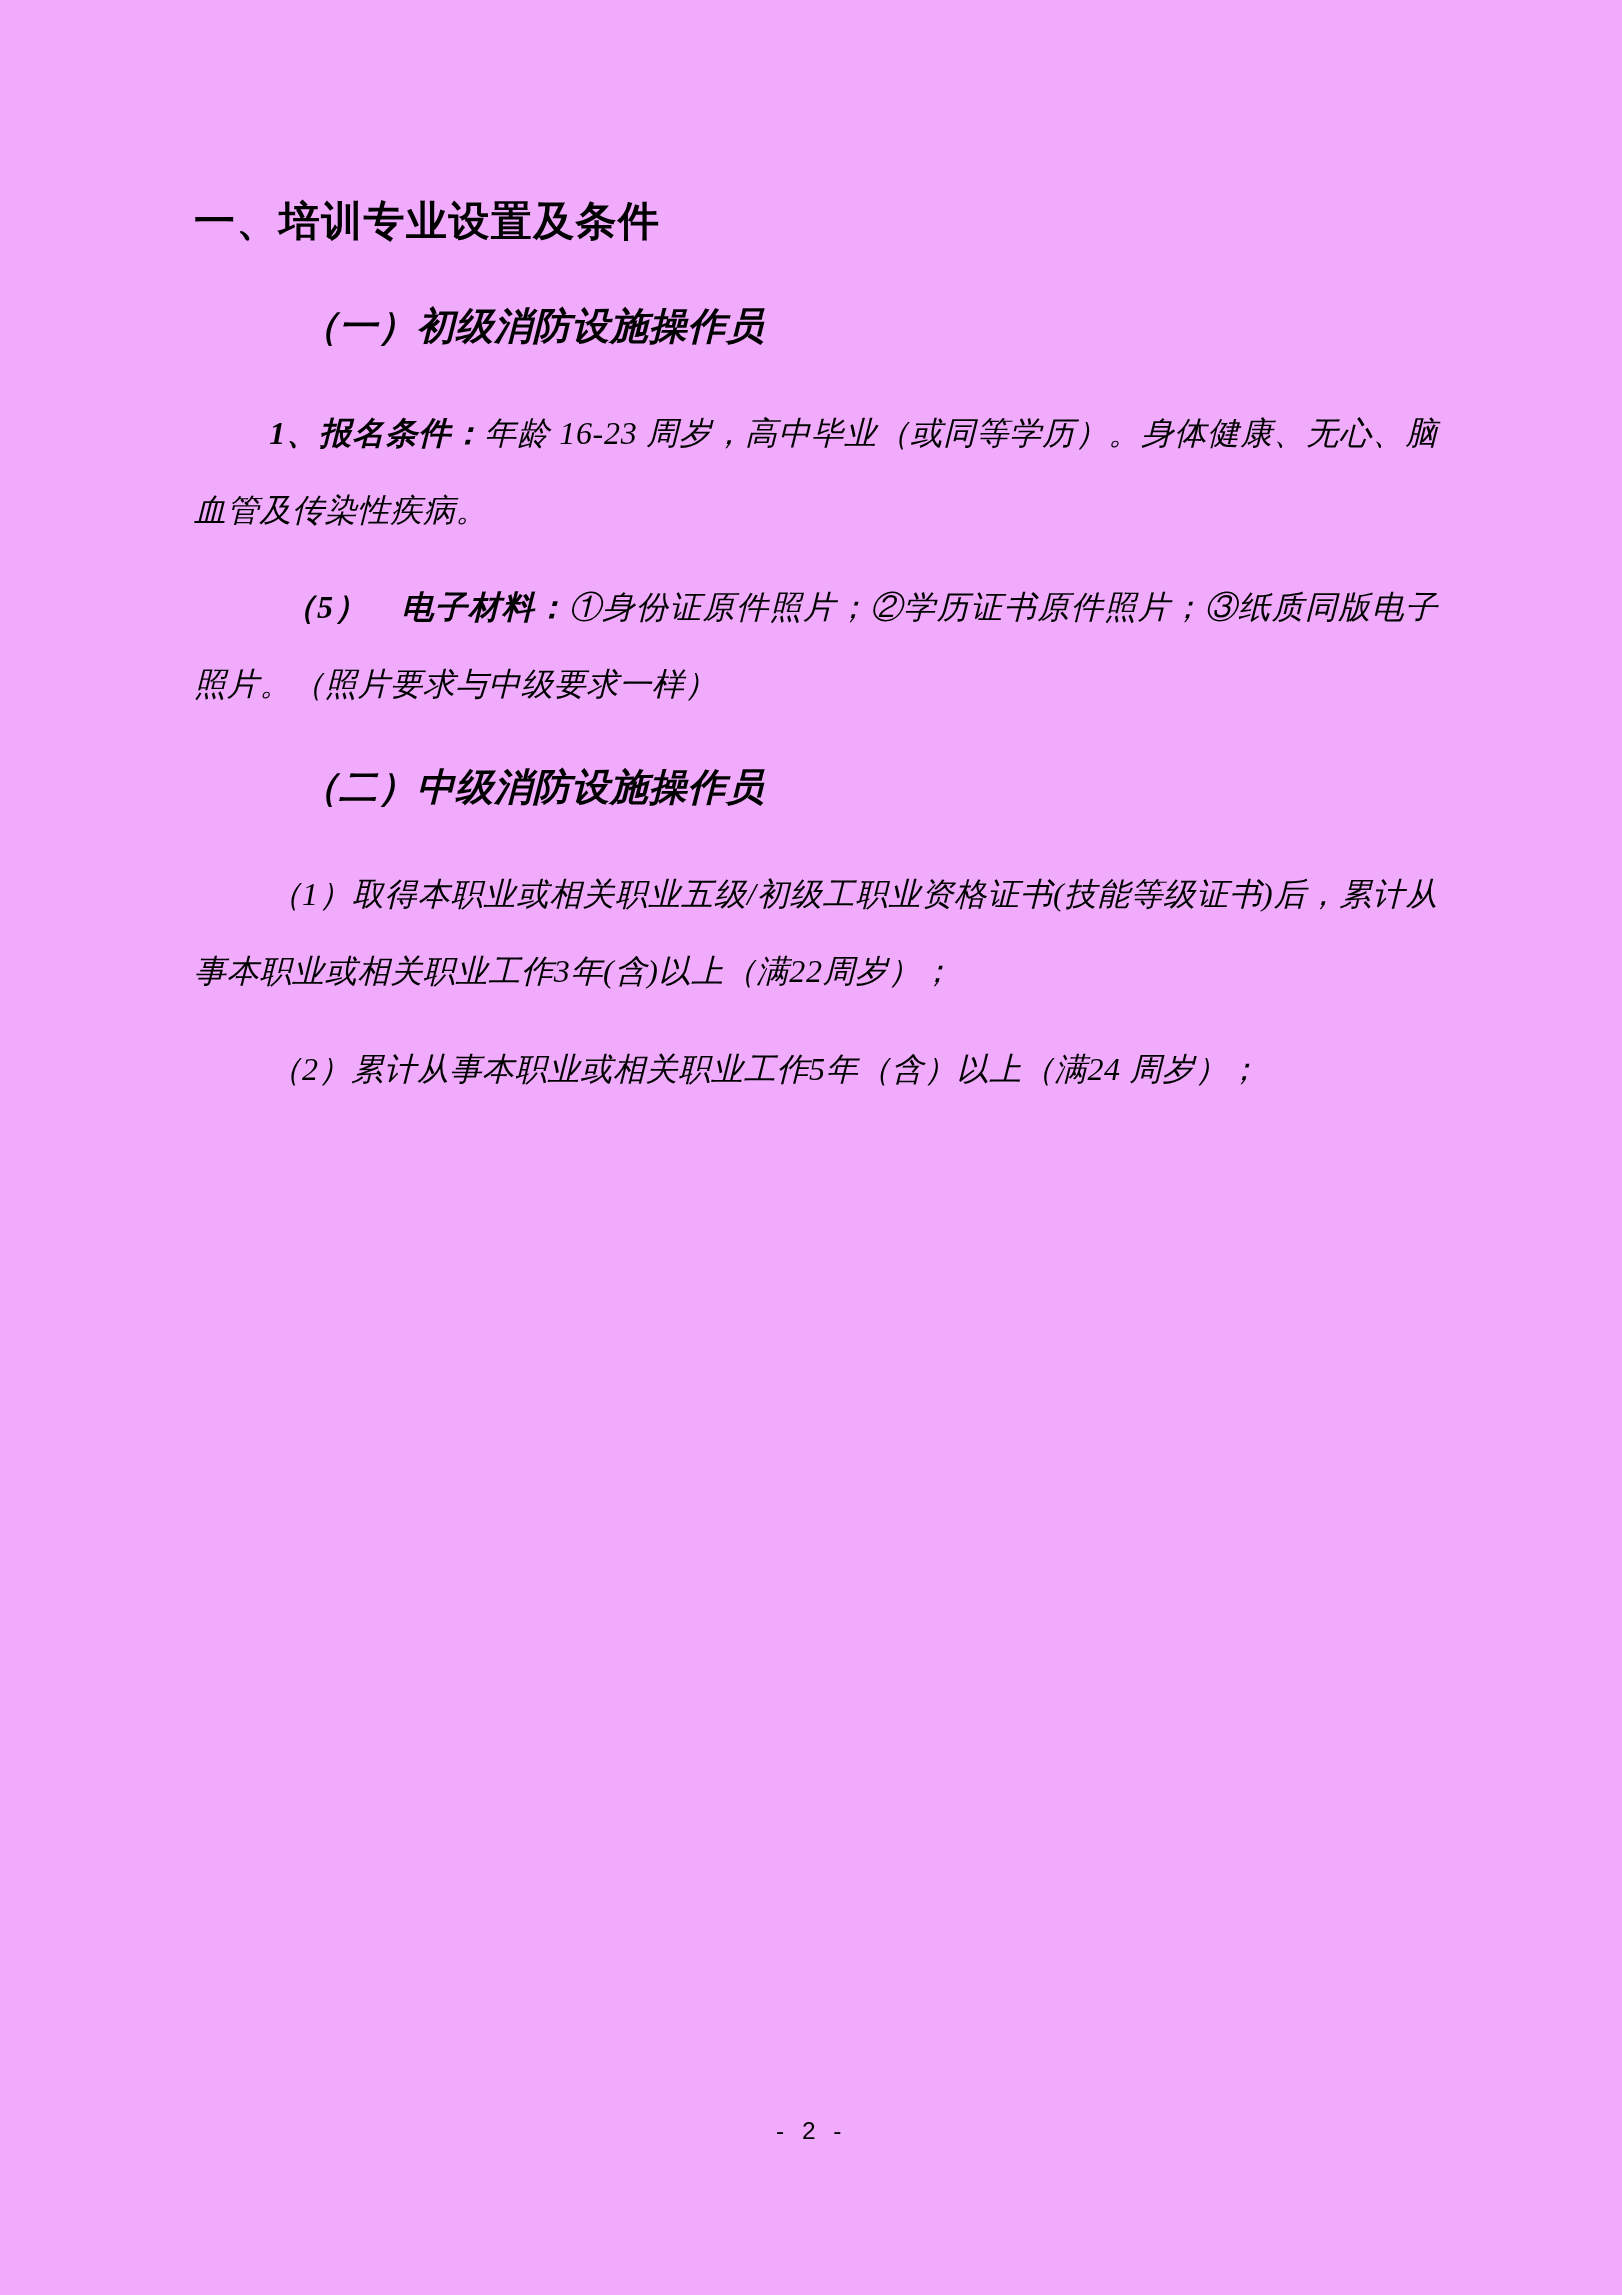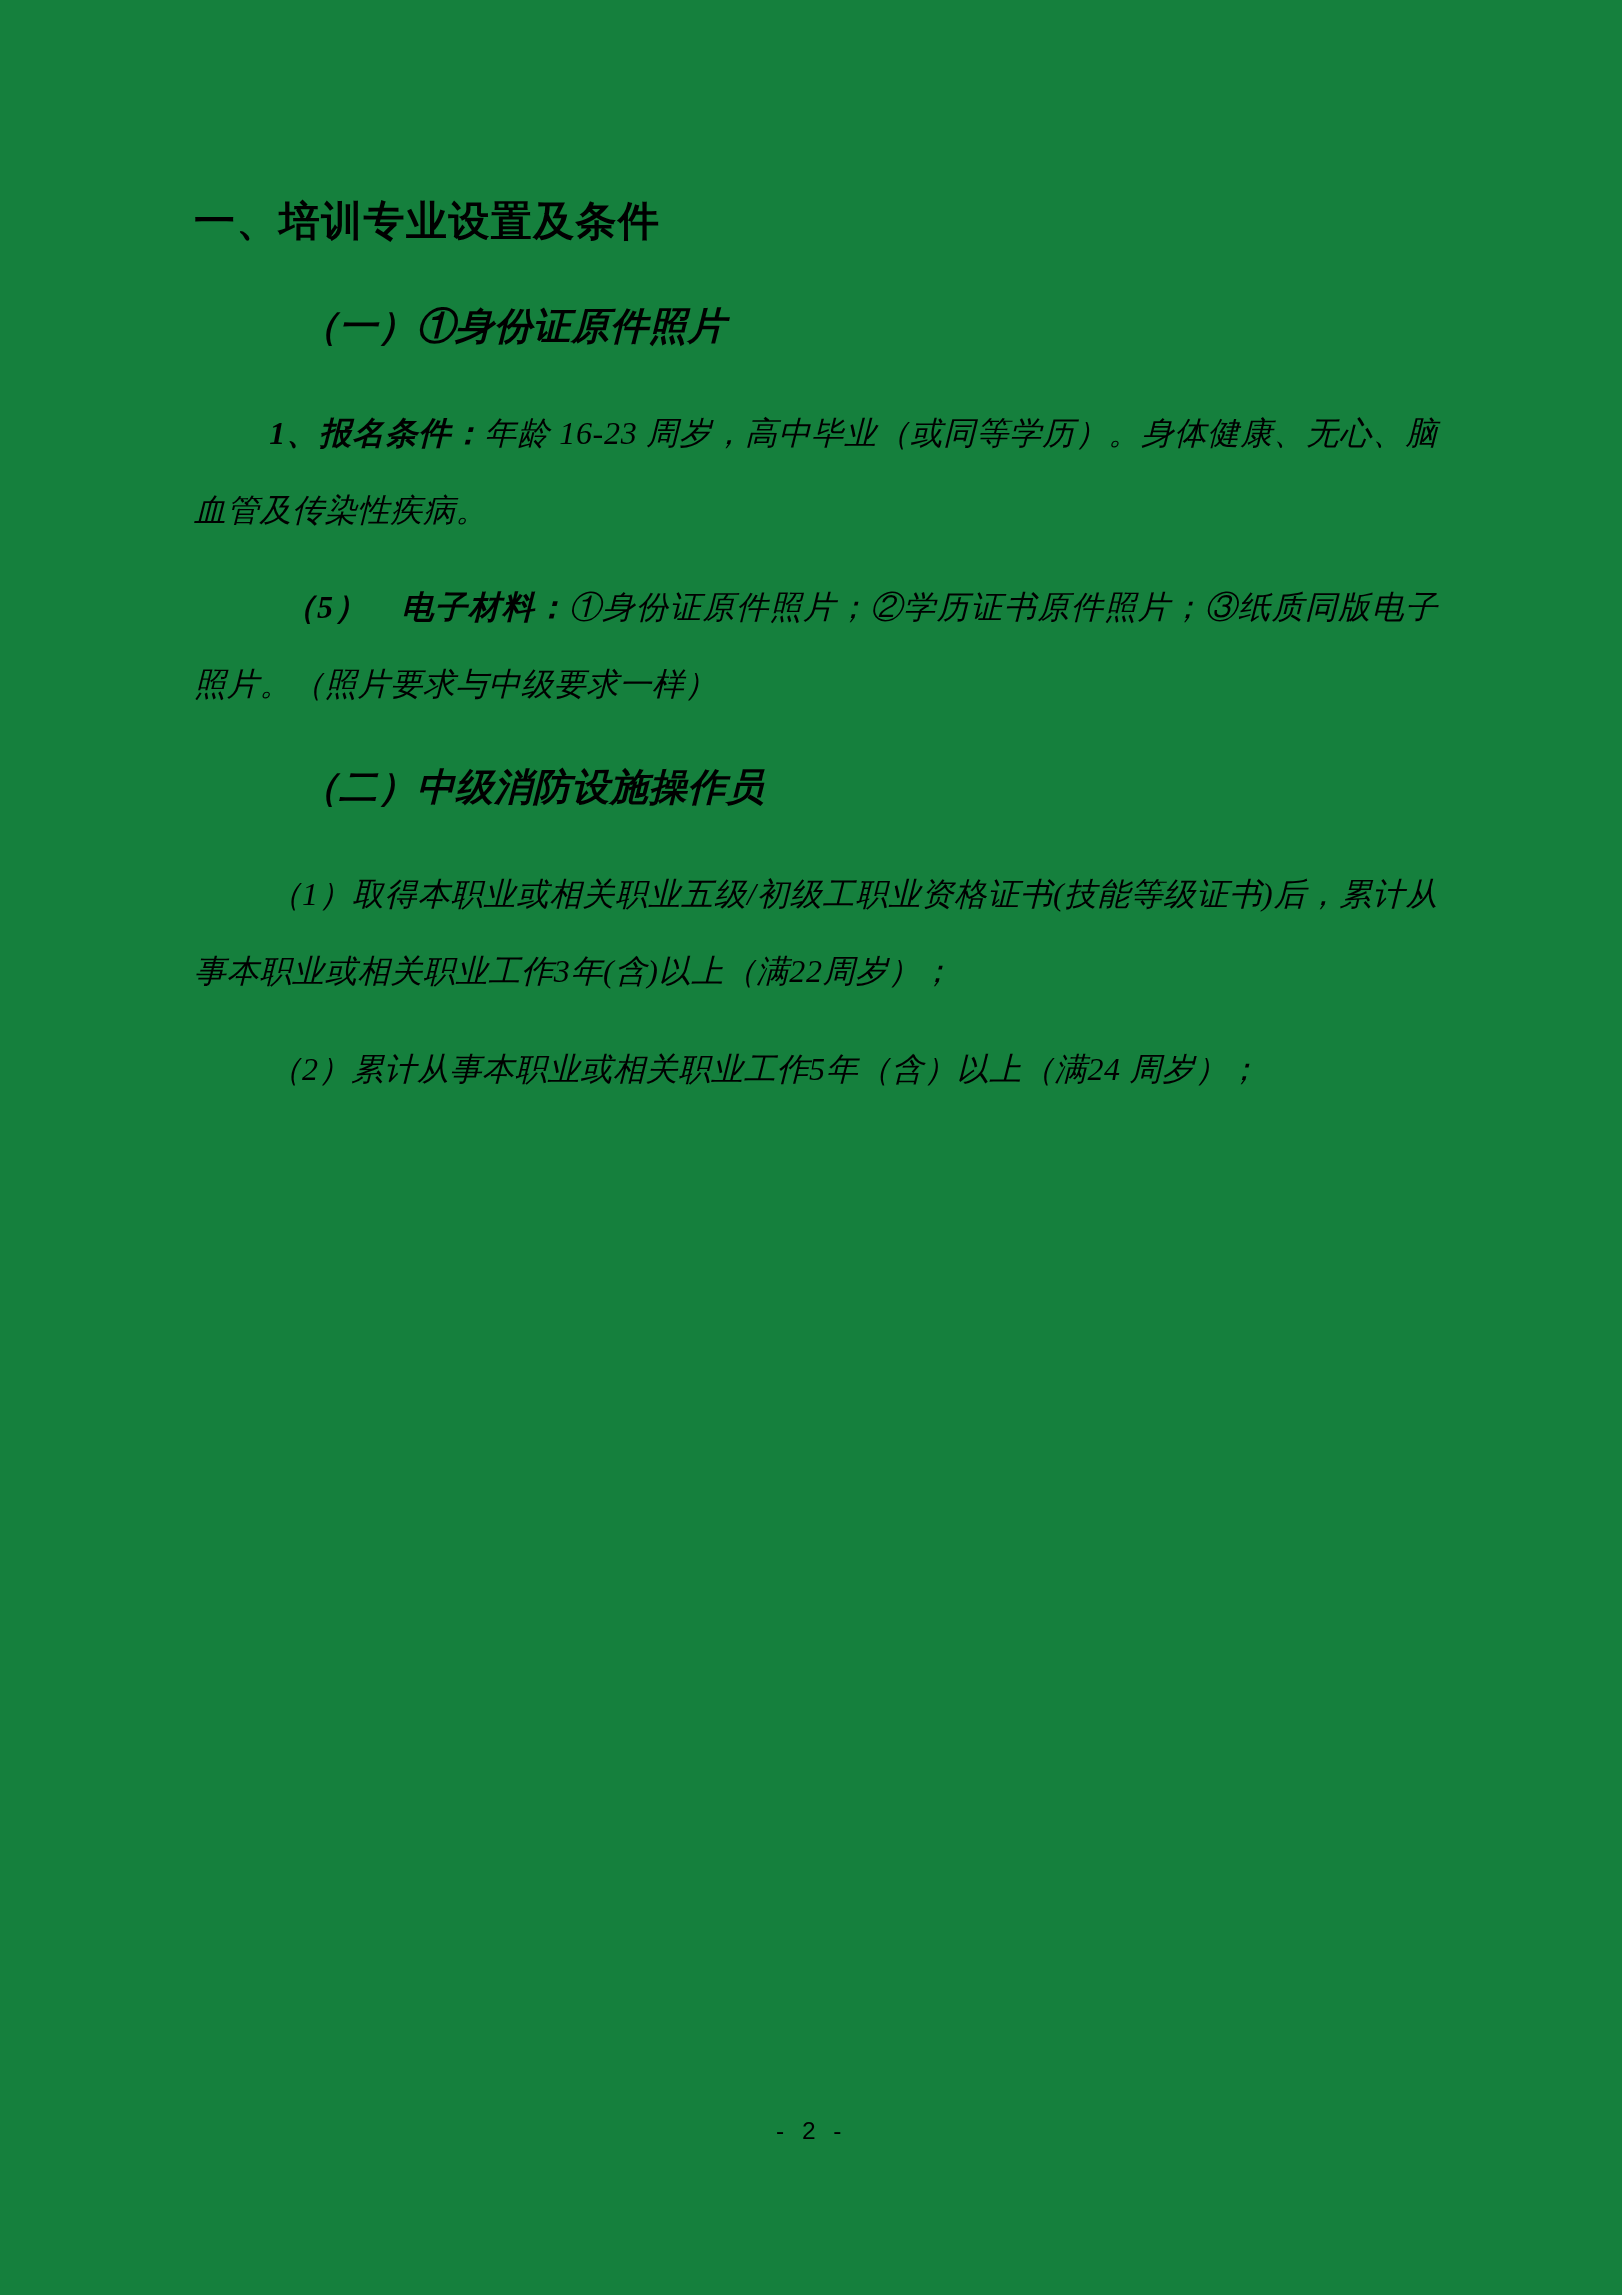--- a/index.html
+++ b/index.html
@@ -1,21 +1,21 @@
 <!DOCTYPE html>
 <html style="font-size:11px"><head>
 <meta charset="utf-8">
 <style>
   html, body { margin: 0; padding: 0; background: #9e9e9e; }
   .page {
     position: relative;
     width: 1623px;
     height: 2295px;
     margin: 0 auto;
-    background: #15803d;
+    background: #f0abfc;
     color: #000000;
     font-family: "Liberation Serif", serif;
     overflow: hidden;
   }
   .content {
     position: absolute;
     left: 194px;
     right: 185px;
     top: 183px;
   }
@@ -61,21 +61,21 @@
 </style>
 </head>
 <body>
 
 <div class="page">
   <div class="content">
 
     <div class="doc-title">一、培训专业设置及条件</div>
 
     <div>
-      <div class="sec-heading">（一）①身份证原件照片</div>
+      <div class="sec-heading">（一）初级消防设施操作员</div>
 
       <p class="body">
         <span class="lead">1、报名条件：</span><span>年龄 16-23 周岁，高中毕业（或同等学历）。身体健康、无心、脑血管及传染性疾病。</span>
       </p>
 
 
       <p class="body indent-lg">
         <span class="lead">（5）　电子材料：</span><span>①身份证原件照片；②学历证书原件照片；③纸质同版电子照片。（照片要求与中级要求一样）</span>
       </p>
     </div>

